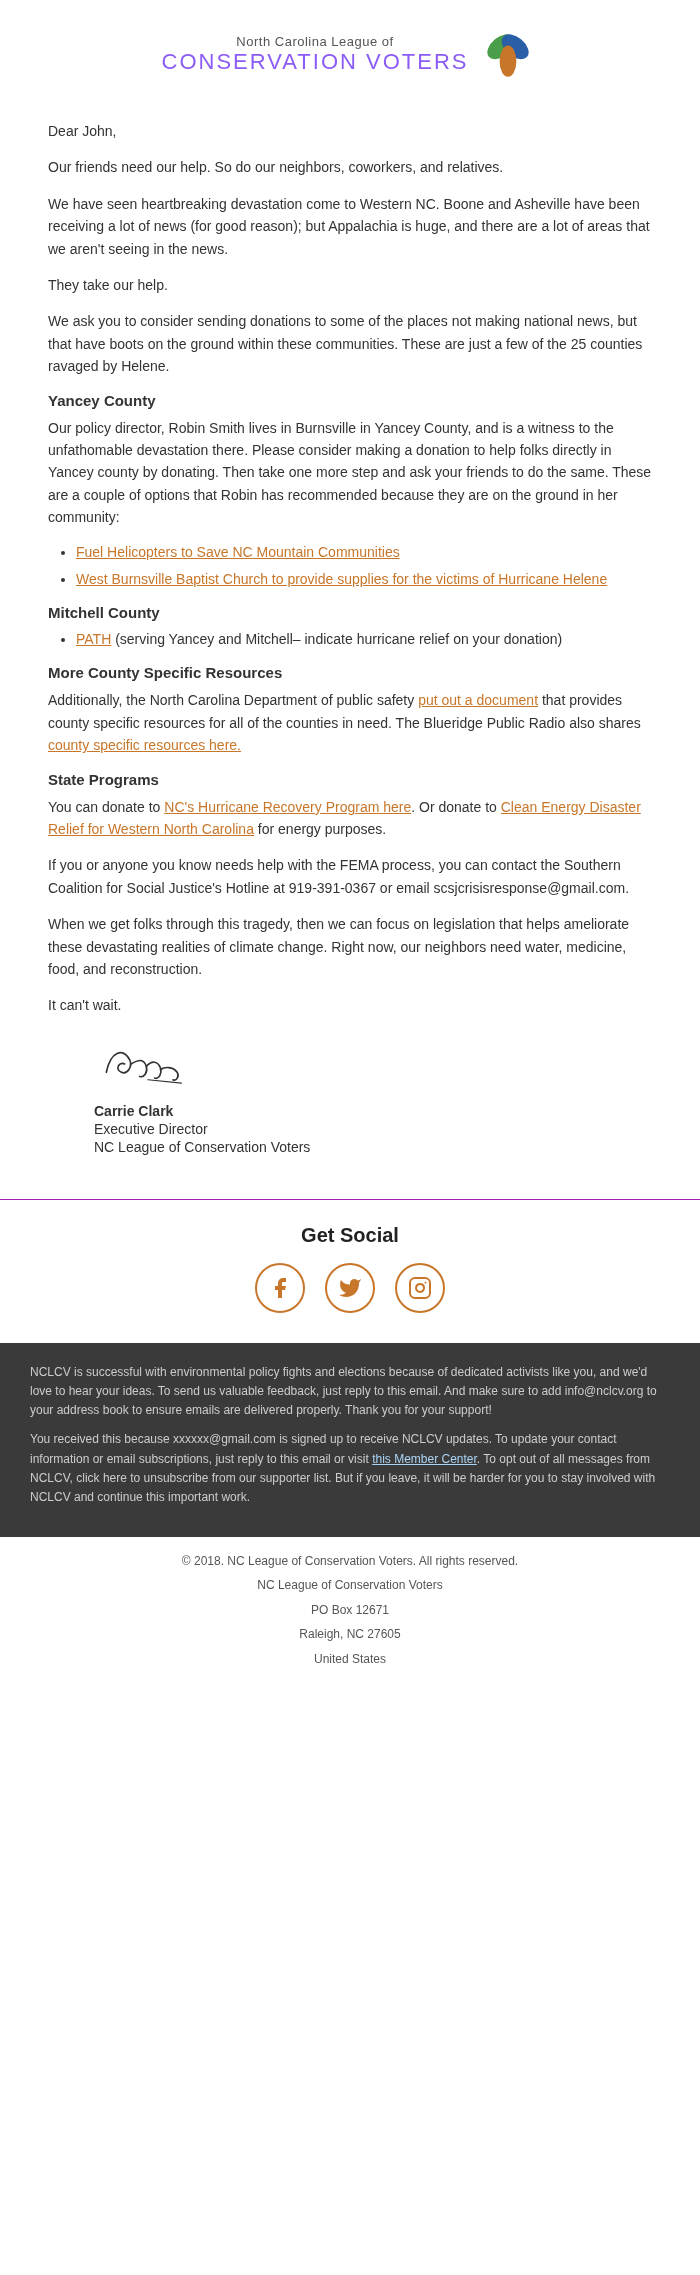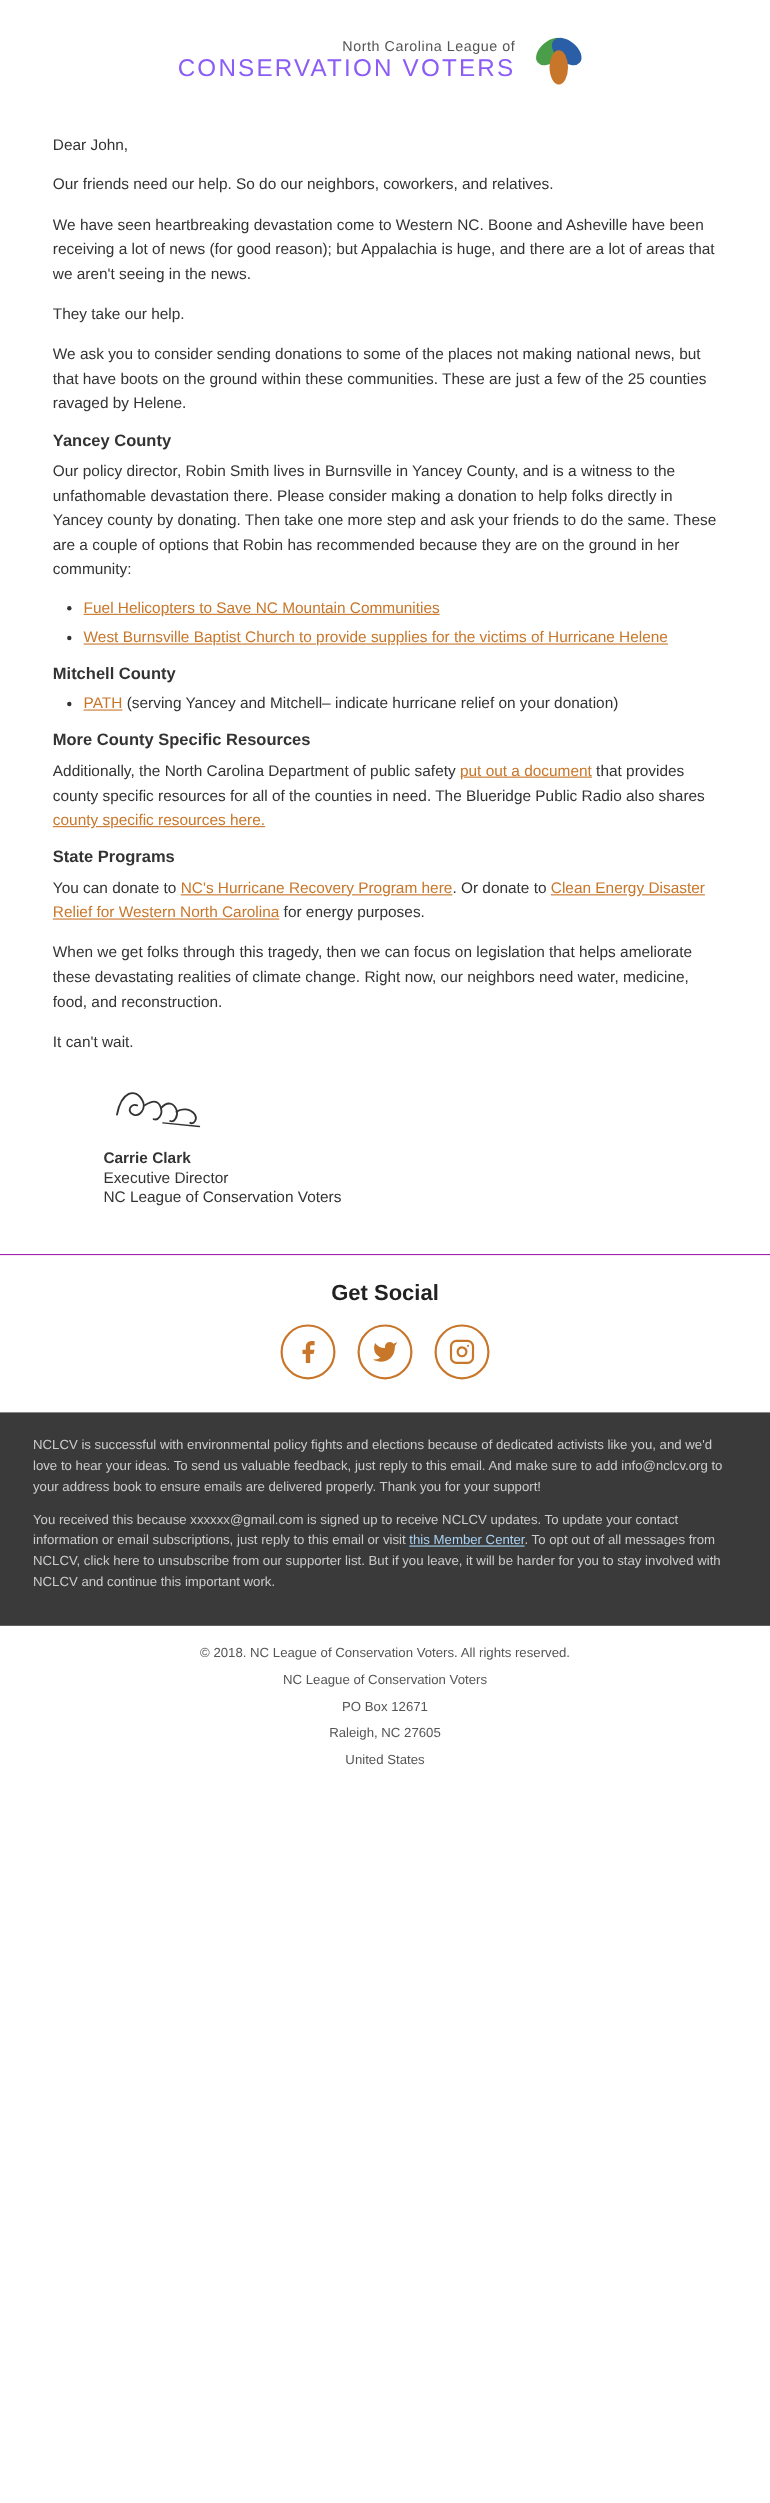--- a/index.html
+++ b/index.html
@@ -24,20 +24,21 @@
       justify-content: center;
       gap: 10px;
     }
     .logo-text {
       text-align: right;
     }
     .logo-text-top {
       font-size: 13px;
       color: #555;
       letter-spacing: 0.5px;
+      text-align: center;
     }
     .logo-text-bottom {
       font-size: 22px;
       font-weight: normal;
       color: #8b5cf6;
       letter-spacing: 2px;
       text-transform: uppercase;
     }
     .logo-leaf {
       width: 60px;
@@ -207,20 +208,21 @@
   <p class="section-heading">More County Specific Resources</p>
   <p class="paragraph">
     <span>Additionally, the North Carolina Department of public safety </span><a href="#">put out a document</a><span> that provides county specific resources for all of the counties in need. The Blueridge Public Radio also shares </span><a href="#">county specific resources here.</a>
   </p>
 
   <p class="section-heading">State Programs</p>
   <p class="paragraph">
     <span>You can donate to </span><a href="#">NC's Hurricane Recovery Program here</a><span>. Or donate to </span><a href="#">Clean Energy Disaster Relief for Western North Carolina</a><span> for energy purposes.</span>
   </p>
 
+  <p class="paragraph">If you or anyone you know needs help with the FEMA process, you can contact the Southern Coalition for Social Justice's Hotline at 919-391-0367 or email scsjcrisisresponse@gmail.com.</p>
   <p class="paragraph">When we get folks through this tragedy, then we can focus on legislation that helps ameliorate these devastating realities of climate change. Right now, our neighbors need water, medicine, food, and reconstruction.</p>
   <p class="paragraph">It can't wait.</p>
 
   <div class="signature-section">
     <div class="signature-img">
       <svg width="100" height="50" viewBox="0 0 120 55" xmlns="http://www.w3.org/2000/svg">
         <path d="M10,35 C15,10 30,5 38,20 C42,28 35,38 28,35 C20,32 25,22 32,25" stroke="#333" stroke-width="2" fill="none" stroke-linecap="round"></path>
         <path d="M40,25 C48,20 55,18 58,28 C60,35 55,42 50,40" stroke="#333" stroke-width="2" fill="none" stroke-linecap="round"></path>
         <path d="M58,28 C65,20 72,22 75,30 C77,36 73,44 68,42" stroke="#333" stroke-width="2" fill="none" stroke-linecap="round"></path>
         <path d="M75,32 C80,28 90,28 95,35 C98,40 94,46 90,44" stroke="#333" stroke-width="2" fill="none" stroke-linecap="round"></path>

